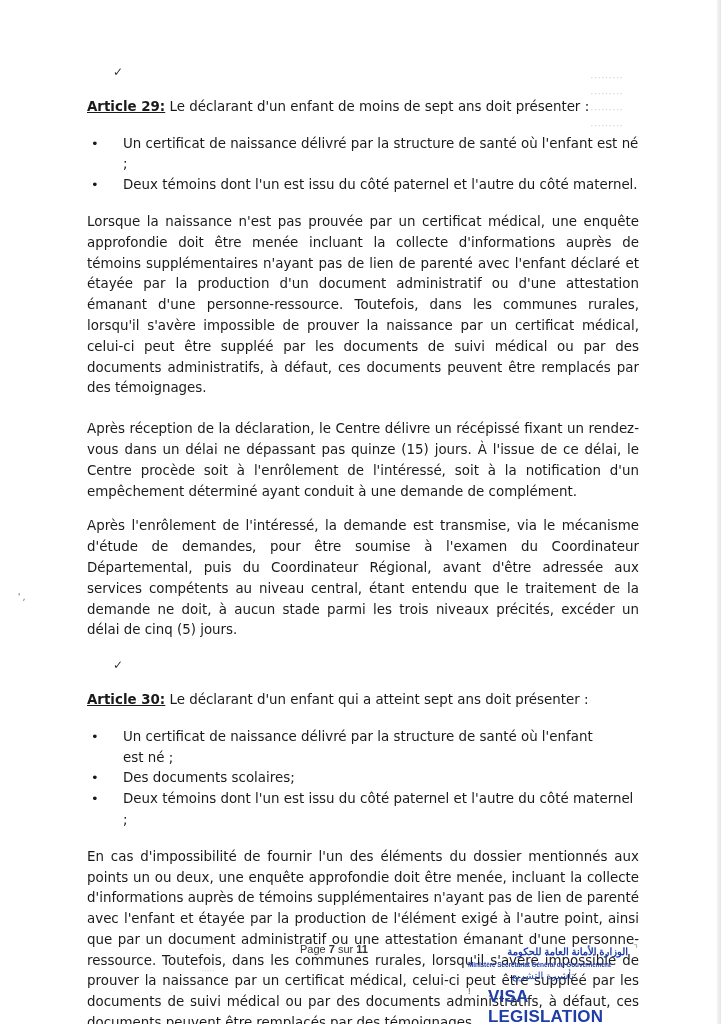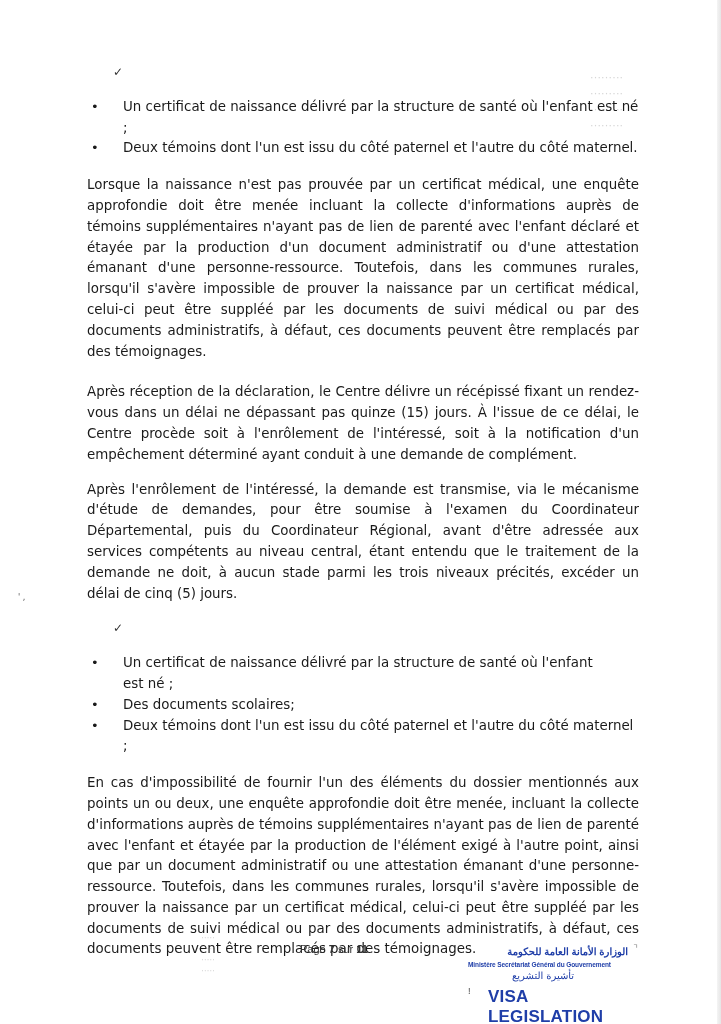--- a/index.html
+++ b/index.html
@@ -59,34 +59,40 @@
 <div class="ghost ghost-top">·········<br>·········<br>·········<br>·········</div>
 <div class="ghost ghost-stamp">·····<br>·······<br>·····<br>·····</div>
 <div class="margin-mark">' ,</div>
 
 <div class="content">
 
   <div class="check-heading">
     <span class="check">✓</span>
   </div>
 
+  <div class="article-line">
+    <span class="article-label">Article 29:</span><span> Le déclarant d'un enfant de moins de sept ans doit présenter :</span>
+  </div>
 
   <ul class="bullets">
     <li><span class="dot">•</span><span>Un certificat de naissance délivré par la structure de santé où l'enfant est né ;</span></li>
     <li><span class="dot">•</span><span>Deux témoins dont l'un est issu du côté paternel et l'autre du côté maternel.</span></li>
   </ul>
 
   <p class="para" style="margin-bottom:20px">Lorsque la naissance n'est pas prouvée par un certificat médical, une enquête approfondie doit être menée incluant la collecte d'informations auprès de témoins supplémentaires n'ayant pas de lien de parenté avec l'enfant déclaré et étayée par la production d'un document administratif ou d'une attestation émanant d'une personne-ressource. Toutefois, dans les communes rurales, lorsqu'il s'avère impossible de prouver la naissance par un certificat médical, celui-ci peut être suppléé par les documents de suivi médical ou par des documents administratifs, à défaut, ces documents peuvent être remplacés par des témoignages.</p>
   <p class="para">Après réception de la déclaration, le Centre délivre un récépissé fixant un rendez-vous dans un délai ne dépassant pas quinze (15) jours. À l'issue de ce délai, le Centre procède soit à l'enrôlement de l'intéressé, soit à la notification d'un empêchement déterminé ayant conduit à une demande de complément.</p>
   <p class="para" style="margin-bottom:14px">Après l'enrôlement de l'intéressé, la demande est transmise, via le mécanisme d'étude de demandes, pour être soumise à l'examen du Coordinateur Départemental, puis du Coordinateur Régional, avant d'être adressée aux services compétents au niveau central, étant entendu que le traitement de la demande ne doit, à aucun stade parmi les trois niveaux précités, excéder un délai de cinq (5) jours.</p>
 
   <div class="check-heading">
     <span class="check">✓</span>
   </div>
 
+  <div class="article-line">
+    <span class="article-label">Article 30:</span><span> Le déclarant d'un enfant qui a atteint sept ans doit présenter :</span>
+  </div>
 
   <ul class="bullets">
     <li style="padding-right:40px"><span class="dot">•</span><span>Un certificat de naissance délivré par la structure de santé où l'enfant est né ;</span></li>
     <li><span class="dot">•</span><span>Des documents scolaires;</span></li>
     <li><span class="dot">•</span><span>Deux témoins dont l'un est issu du côté paternel et l'autre du côté maternel ;</span></li>
   </ul>
 
   <p class="para">En cas d'impossibilité de fournir l'un des éléments du dossier mentionnés aux points un ou deux, une enquête approfondie doit être menée, incluant la collecte d'informations auprès de témoins supplémentaires n'ayant pas de lien de parenté avec l'enfant et étayée par la production de l'élément exigé à l'autre point, ainsi que par un document administratif ou une attestation émanant d'une personne-ressource. Toutefois, dans les communes rurales, lorsqu'il s'avère impossible de prouver la naissance par un certificat médical, celui-ci peut être suppléé par les documents de suivi médical ou par des documents administratifs, à défaut, ces documents peuvent être remplacés par des témoignages.</p>
 </div>
 

